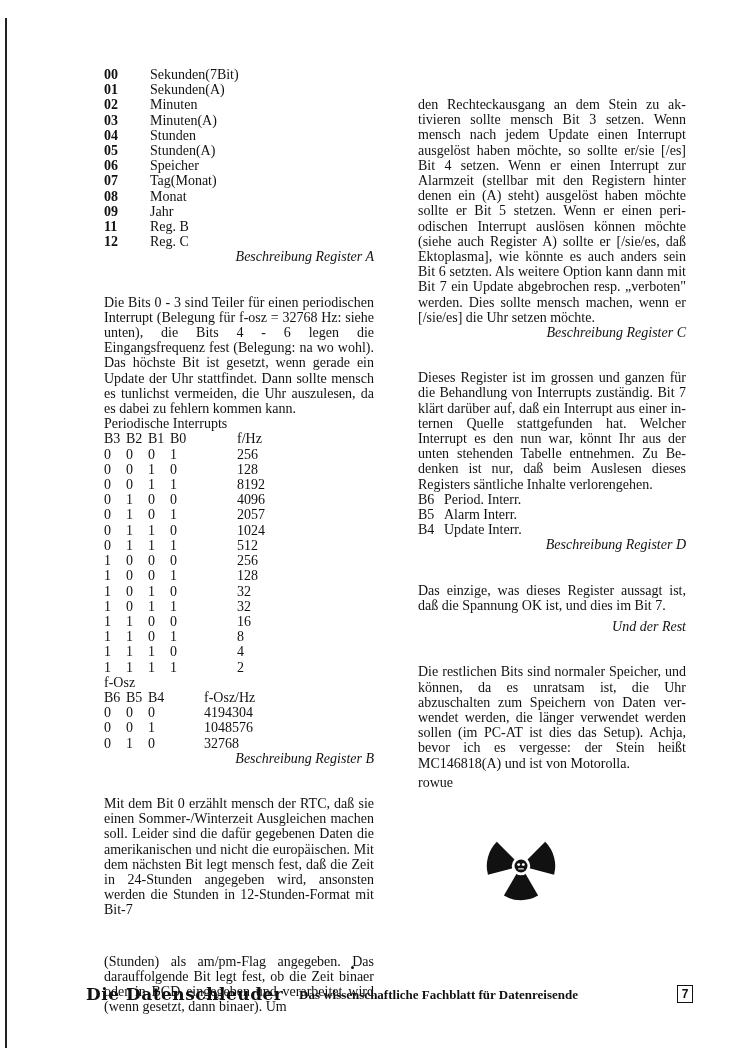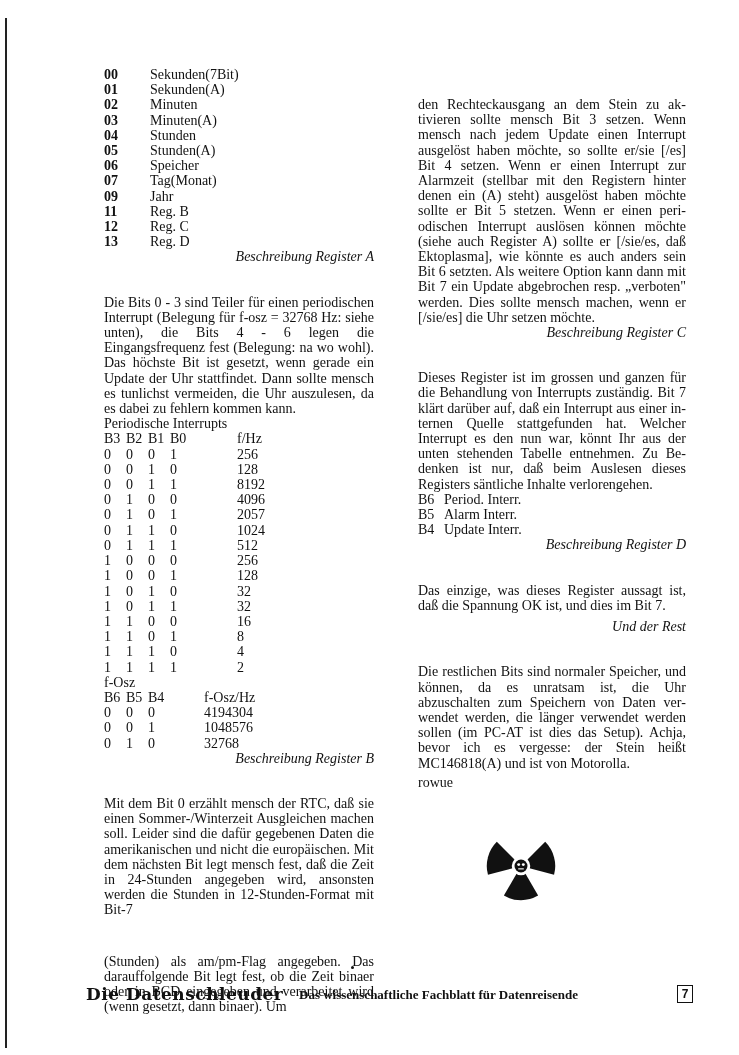--- a/index.html
+++ b/index.html
@@ -59,34 +59,34 @@
       </div>
       <div class="reg">
         <span class="num">06</span>
         <span>Speicher</span>
       </div>
       <div class="reg">
         <span class="num">07</span>
         <span>Tag(Monat)</span>
       </div>
       <div class="reg">
+        <span class="num">08</span>
+        <span>Monat</span>
+      </div>
+      <div class="reg">
         <span class="num">09</span>
         <span>Jahr</span>
       </div>
       <div class="reg">
         <span class="num">11</span>
         <span>Reg. B</span>
       </div>
       <div class="reg">
         <span class="num">12</span>
         <span>Reg. C</span>
-      </div>
-      <div class="reg">
-        <span class="num">13</span>
-        <span>Reg. D</span>
       </div>
     </div>
 
   <div class="head">Beschreibung Register A</div>
   <div class="just">Die Bits 0 - 3 sind Teiler für einen pe­riodischen Interrupt (Belegung für f-osz = 32768 Hz: siehe unten), die Bits 4 - 6 legen die Eingangsfrequenz fest (Belegung: na wo wohl). Das höchste Bit ist gesetzt, wenn ger­ade ein Update der Uhr stattfindet. Dann sollte mensch es tunlichst vermeiden, die Uhr auszulesen, da es dabei zu fehlern kom­men kann.</div>
 
   <div>Periodische Interrupts</div>
   <div class="tbl4" id="ptable">
       <span>B3</span>
       <span>B2</span>

